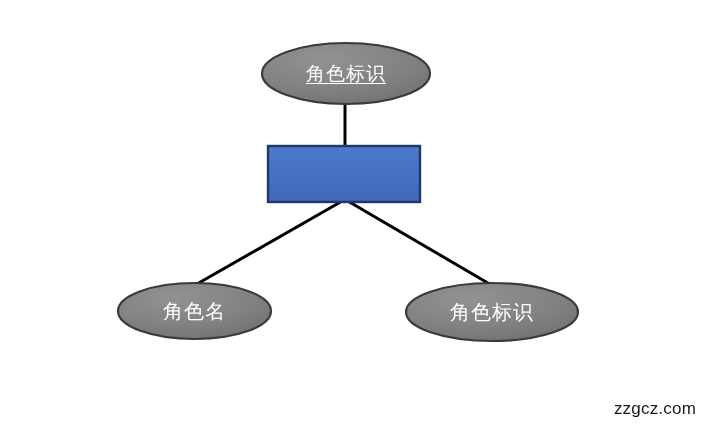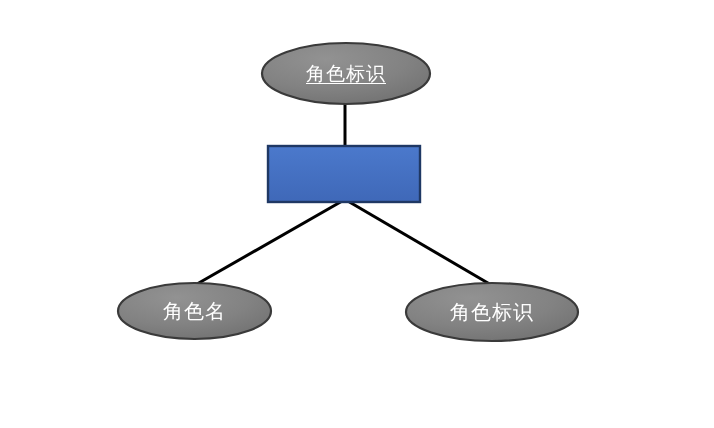--- a/index.html
+++ b/index.html
@@ -116,14 +116,15 @@
     <ellipse cx="492" cy="312" rx="86" ry="29" fill="url(#ellipseShade)" stroke="#3A3A3A" stroke-width="2.2"></ellipse>
   </svg>
 
   <div class="node-label label-ellipse underline-text" id="label-pk">角色标识</div>
 
 
   <div class="node-label label-ellipse-sm" id="label-name">角色名</div>
 
   <div class="node-label label-ellipse-sm" id="label-desc">角色标识</div>
 
+  <div id="watermark">zzgcz.com</div>
 
 </div>
 
 </body></html>

